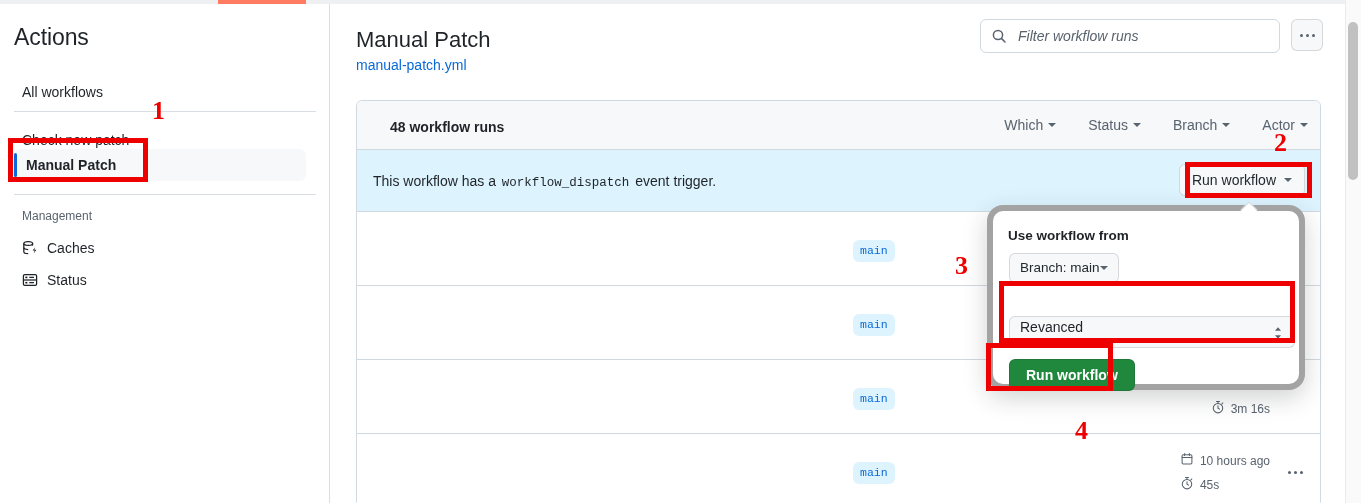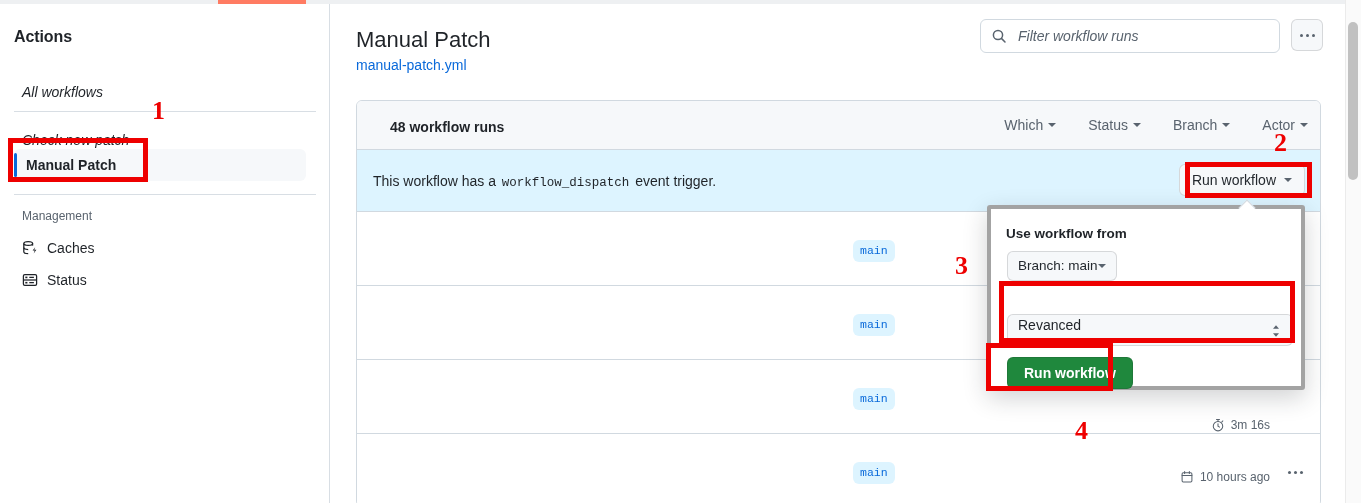--- a/index.html
+++ b/index.html
@@ -34,21 +34,21 @@
   #sidebar {
     position: absolute; left: 0; top: 4px; width: 330px; height: 499px;
     background: #fff;
     border-right: 1px solid #d8dee4;
   }
   #actions-head {
     position: absolute; left: 14px; top: 18px; width: 302px; height: 34px;
   }
   #actions-title {
     position: absolute; left: 0; top: 0;
-    font-size: 16px; font-weight: 700; letter-spacing: -.1px; color: #1f2328;
+    font-size: 23px; font-weight: 400; letter-spacing: -.1px; color: #1f2328;
     line-height: 30px;
   }
   #new-workflow-btn {
     position: absolute; right: 10px; top: 1px;
     padding: 5px 12px;
     font-size: 13px; color: #24292f;
     background: #f6f8fa;
     border: 1px solid rgba(31,35,40,.15);
     border-radius: 6px;
     line-height: 18px;
@@ -56,21 +56,20 @@
     white-space: nowrap;
   }
 
   .side-link {
     position: absolute; left: 14px;
     font-size: 14px; color: #1f2328; line-height: 20px;
     padding: 5px 8px;
     border-radius: 6px;
     cursor: pointer;
     white-space: nowrap;
-    font-style: italic;
   }
   #all-workflows { top: 73px; }
   .side-divider {
     position: absolute; left: 14px; width: 302px; height: 1px;
     background: #d8dee4;
   }
   #div1 { top: 107px; }
   #div2 { top: 190px; }
   #check-new-patch { top: 121px; }
   #manual-patch-row {
@@ -200,35 +199,35 @@
     font-family: "Liberation Mono", monospace;
     font-size: 11.5px; color: #0969da; background: #ddf4ff;
     border-radius: 6px; padding: 3px 7px; line-height: 16px;
     cursor: pointer;
   }
   .run-meta {
     position: absolute; right: 50px; top: 18px;
     display: flex; flex-direction: column; gap: 6px; align-items: flex-start;
   }
   .meta-line {
-    display: flex; align-items: center; gap: 6px;
-    font-size: 12px; color: #59636e; line-height: 18px; white-space: nowrap; margin-top: 16px;
+    display: flex; gap: 6px;
+    font-size: 12px; color: #59636e; line-height: 18px; white-space: nowrap;
   }
   .meta-icon { width: 14px; height: 14px; display: block; color: #59636e; flex: 0 0 14px; }
   .row-kebab {
     position: absolute; right: 12px; top: 30px;
     width: 26px; height: 16px;
     display: flex; align-items: center; justify-content: center; gap: 3px;
     cursor: pointer;
   }
 
   
   #dispatch-panel {
     position: absolute; left: 987px; top: 205px; width: 318px; height: 185px;
-    background: #fff; border: 4px solid #a3a3a3; border-radius: 3px;
+    background: #fff; border: 6px solid #a3a3a3; border-radius: 16px;
     box-shadow: 0 8px 24px rgba(31,35,40,.2);
     z-index: 40;
   }
   #panel-caret {
     position: absolute; left: 250px; top: -7px; width: 12px; height: 12px;
     background: #fff; border-left: 1px solid #d1d9e0; border-top: 1px solid #d1d9e0;
     transform: rotate(45deg);
   }
   #use-workflow-from {
     position: absolute; left: 15px; top: 15px;

